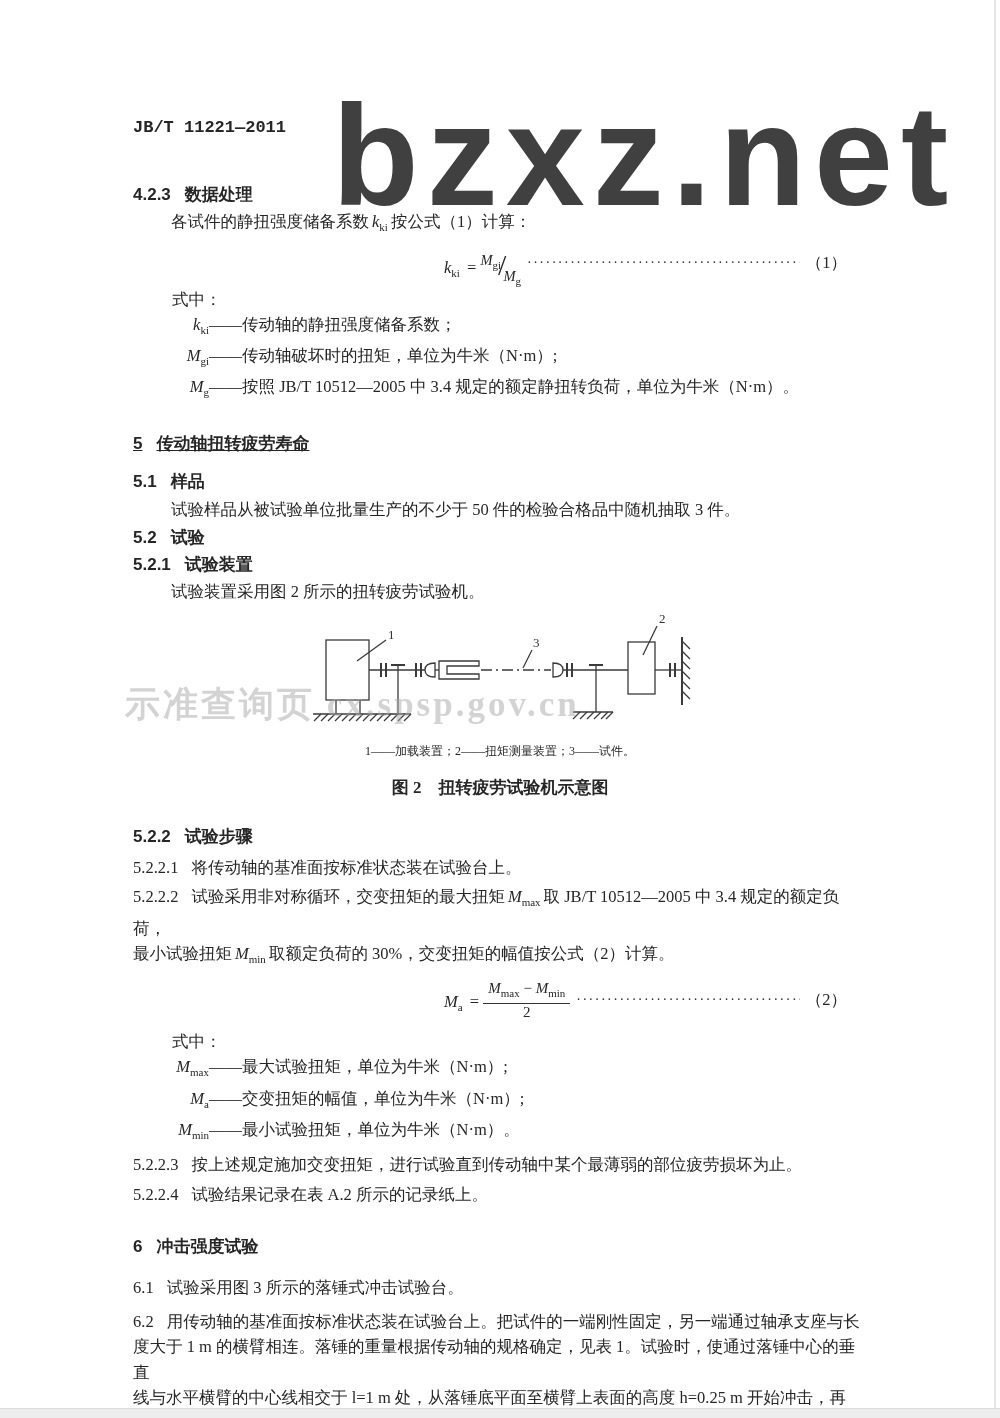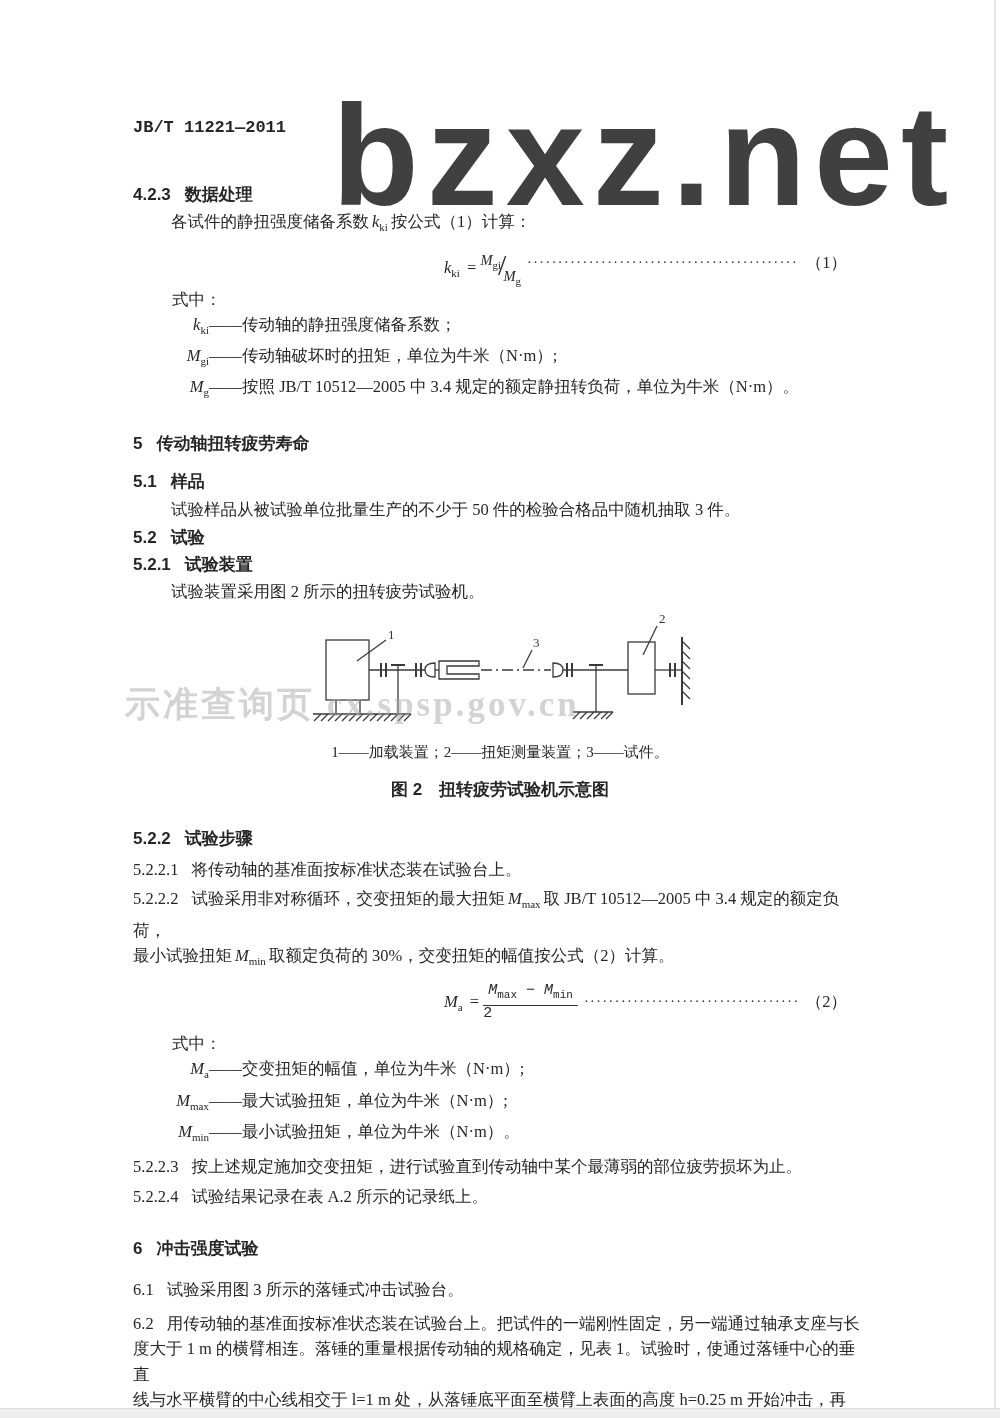--- a/index.html
+++ b/index.html
@@ -30,43 +30,43 @@
   .formula{display:flex;align-items:center;padding-left:308px;padding-right:20px;font-size:16.5px;}
   .formula .fbody{white-space:nowrap;}
   .formula i{font-style:italic;}
   .formula sub{font-size:11px;}
   .leader{flex:1;overflow:hidden;white-space:nowrap;letter-spacing:1.5px;font-size:14px;color:#333;margin:0 6px;}
   .eqno{white-space:nowrap;}
   .dfrac{display:inline-block;white-space:nowrap;}
   .dfrac .dnum{position:relative;top:-8px;font-size:14.5px;}
   .dfrac .dslash{font-size:30px;font-style:normal;position:relative;top:2px;margin:0 -3px;}
   .dfrac .dden{position:relative;top:8px;font-size:14.5px;}
-  .sfrac{display:inline-block;vertical-align:-10px;font-family:Liberation Mono, monospace;}
+  .sfrac{display:inline-block;text-align:center;vertical-align:-10px;}
   .sfrac .top{display:block;border-bottom:1.4px solid #333;padding:0 5px 1px;font-size:15px;line-height:17px;}
   .sfrac .bot{display:block;font-size:15px;line-height:16px;}
 
   
   .deflabel{font-size:16.5px;line-height:25px;padding-left:39px;}
   .defrow{display:flex;font-size:16.5px;line-height:26px;}
   .defrow .term{width:76px;text-align:right;white-space:nowrap;}
   .defrow .term i{font-style:italic;}
   .defrow .term sub{font-size:11px;}
   .defrow .desc{flex:1;}
 
   
   .figure{position:relative;margin-top:6px;}
   .figure svg{display:block;}
-  .figcap{text-align:center;font-size:15px;margin-top:10px;}
-  .figtitle{text-align:center;font-family:Liberation Sans, sans-serif;font-weight:bold;font-size:17px;margin-top:16px;}
+  .figcap{text-align:center;font-size:12px;margin-top:10px;}
+  .figtitle{text-align:center;font-family:Liberation Serif, serif;font-weight:bold;font-size:17px;margin-top:16px;}
 
   
   .mt-sec423{margin-top:46px;}
   .mt2{margin-top:2px;} .mt3{margin-top:3px;} .mt4{margin-top:4px;} .mt6{margin-top:6px;}
   .mt-f1{margin-top:5px;margin-bottom:7px;align-items:center;}
-  .mt-sec5{margin-top:26px;} .mt-sec51{margin-top:14px;}
+  .mt-sec5{margin-top:26px;text-decoration:underline;} .mt-sec51{margin-top:14px;}
   .mt-sec522{margin-top:26px;}
   .mt-f2{margin-top:7px;margin-bottom:9px;}
   .mt-sec6{margin-top:28px;} .mt-sec61{margin-top:16px;} .mt-sec62{margin-top:8px;}
 </style>
 </head>
 <body>
 
 <div class="page">
   <div class="wm-top">bzxz.net</div>
   <div class="edge-right"></div>
@@ -231,26 +231,26 @@
           <span class="top"><i>M</i><sub>max</sub> <span>−</span> <i>M</i><sub>min</sub></span>
           <span class="bot">2</span>
         </span>
       </span>
       <span class="leader">··············································································</span>
       <span class="eqno">（2）</span>
     </div>
 
     <div class="deflabel">式中：</div>
     <div class="defrow">
+      <span class="term"><i>M</i><sub>max</sub></span>
+      <span class="desc">——最大试验扭矩，单位为牛米（N·m）;</span>
+    </div>
+    <div class="defrow">
       <span class="term"><i>M</i><sub>a</sub></span>
       <span class="desc">——交变扭矩的幅值，单位为牛米（N·m）;</span>
-    </div>
-    <div class="defrow">
-      <span class="term"><i>M</i><sub>max</sub></span>
-      <span class="desc">——最大试验扭矩，单位为牛米（N·m）;</span>
     </div>
     <div class="defrow">
       <span class="term"><i>M</i><sub>min</sub></span>
       <span class="desc">——最小试验扭矩，单位为牛米（N·m）。</span>
     </div>
 
     <div class="body-line mt4">
       <span class="pnum">5.2.2.3</span><span>按上述规定施加交变扭矩，进行试验直到传动轴中某个最薄弱的部位疲劳损坏为止。</span>
     </div>
     <div class="body-line mt4">

